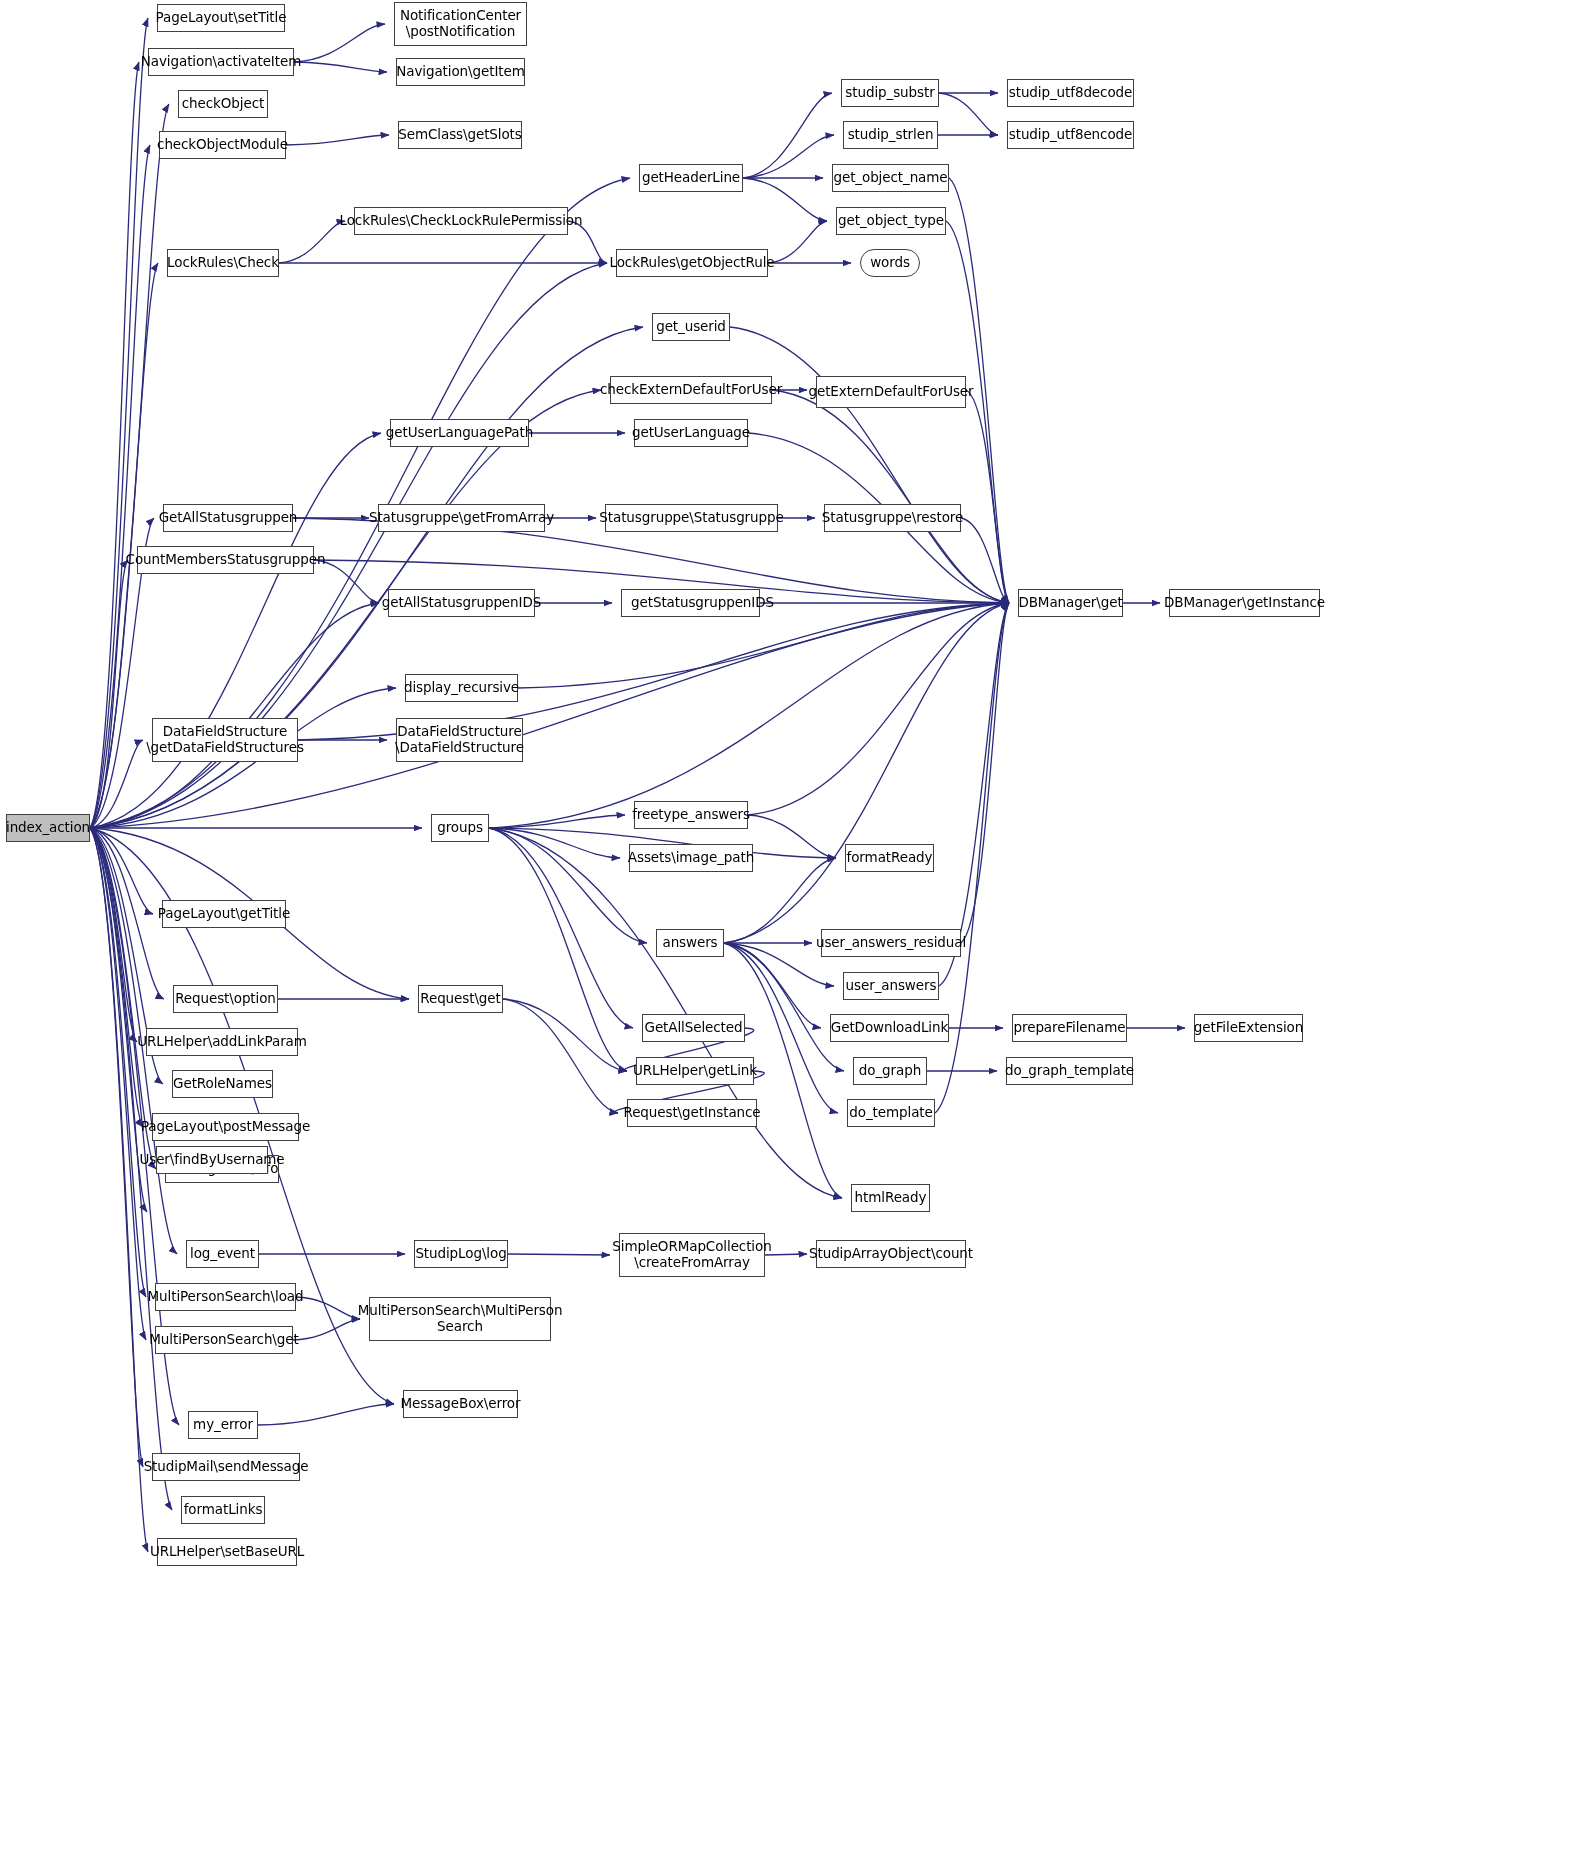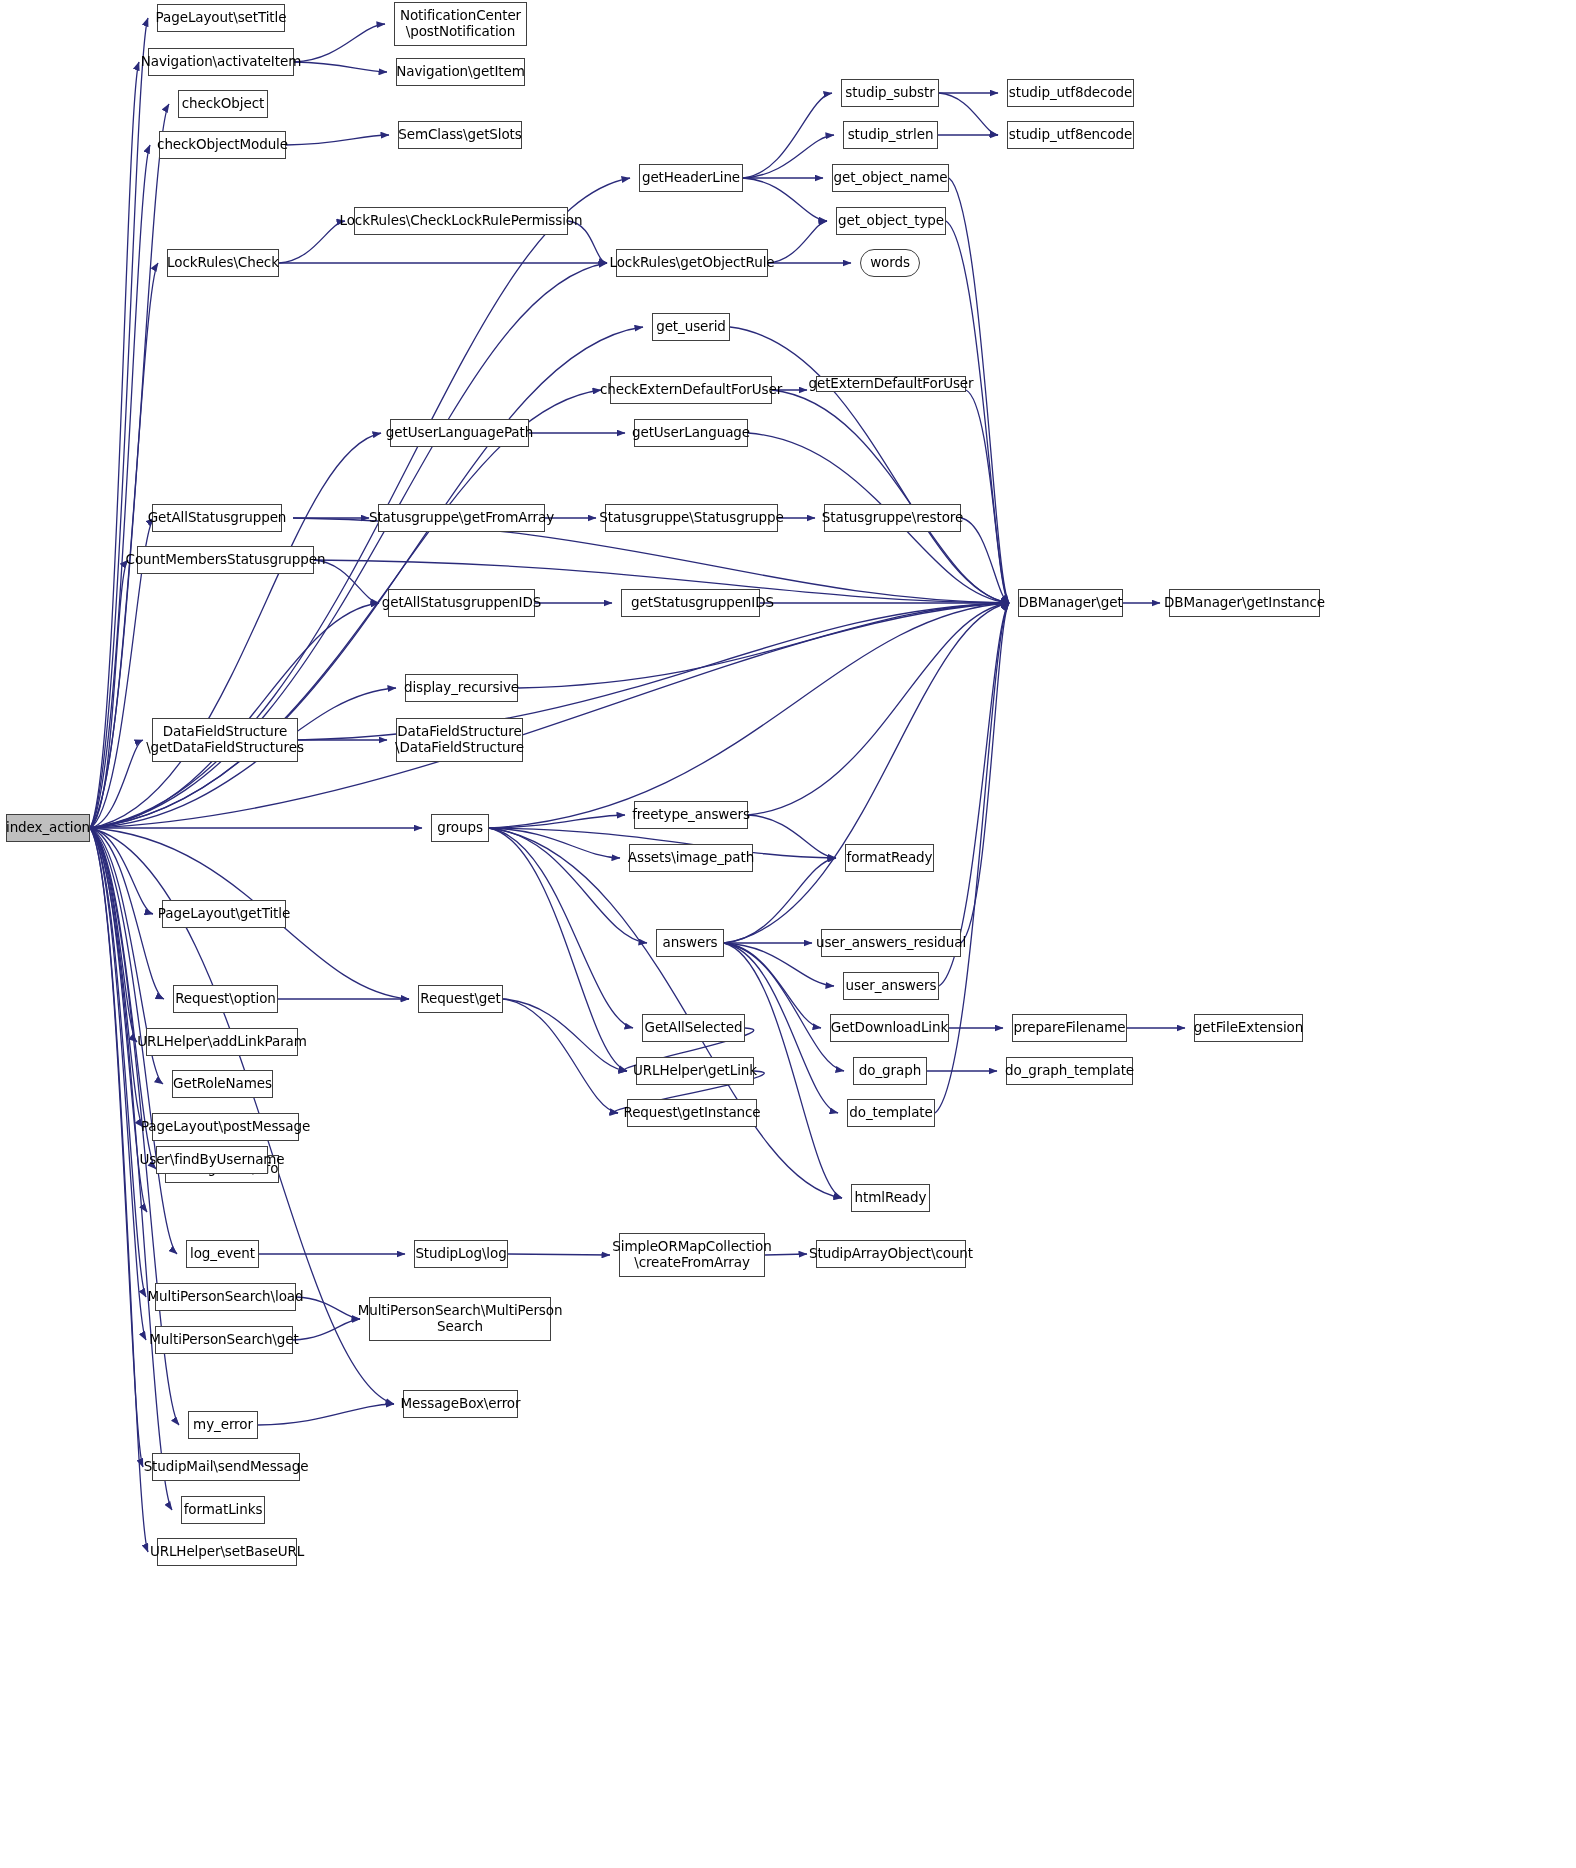--- a/index.html
+++ b/index.html
@@ -156,24 +156,24 @@
       <div class="node" style="left: 1007px; top: 121px; width: 127px; height: 28px;">studip_utf8encode</div>
       <div class="node" style="left: 639px; top: 164px; width: 104px; height: 28px;">getHeaderLine</div>
       <div class="node" style="left: 832px; top: 164px; width: 117px; height: 28px;">get_object_name</div>
       <div class="node" style="left: 354px; top: 207px; width: 214px; height: 28px;">LockRules\CheckLockRulePermission</div>
       <div class="node" style="left: 836px; top: 207px; width: 110px; height: 28px;">get_object_type</div>
       <div class="node" style="left: 167px; top: 249px; width: 112px; height: 28px;">LockRules\Check</div>
       <div class="node" style="left: 616px; top: 249px; width: 152px; height: 28px;">LockRules\getObjectRule</div>
       <div class="node" style="left: 860px; top: 249px; width: 60px; height: 28px; border-radius: 14px;">words</div>
       <div class="node" style="left: 652px; top: 313px; width: 78px; height: 28px;">get_userid</div>
       <div class="node" style="left: 610px; top: 376px; width: 162px; height: 28px;">checkExternDefaultForUser</div>
-      <div class="node" style="left: 816px; top: 376px; width: 150px; height: 16px;">getExternDefaultForUser</div>
+      <div class="node" style="left: 816px; top: 376px; width: 150px; height: 32px;">getExternDefaultForUser</div>
       <div class="node" style="left: 390px; top: 419px; width: 139px; height: 28px;">getUserLanguagePath</div>
       <div class="node" style="left: 634px; top: 419px; width: 114px; height: 28px;">getUserLanguage</div>
-      <div class="node" style="left: 152px; top: 504px; width: 130px; height: 28px;">GetAllStatusgruppen</div>
+      <div class="node" style="left: 163px; top: 504px; width: 130px; height: 28px;">GetAllStatusgruppen</div>
       <div class="node" style="left: 378px; top: 504px; width: 167px; height: 28px;">Statusgruppe\getFromArray</div>
       <div class="node" style="left: 605px; top: 504px; width: 173px; height: 28px;">Statusgruppe\Statusgruppe</div>
       <div class="node" style="left: 824px; top: 504px; width: 137px; height: 28px;">Statusgruppe\restore</div>
       <div class="node" style="left: 137px; top: 546px; width: 177px; height: 28px;">CountMembersStatusgruppen</div>
       <div class="node" style="left: 388px; top: 589px; width: 147px; height: 28px;">getAllStatusgruppenIDS</div>
       <div class="node" style="left: 621px; top: 589px; width: 139px; height: 28px; padding-left: 24px;">getStatusgruppenIDS</div>
       <div class="node" style="left: 1018px; top: 589px; width: 105px; height: 28px;">DBManager\get</div>
       <div class="node" style="left: 1169px; top: 589px; width: 151px; height: 28px;">DBManager\getInstance</div>
       <div class="node" style="left: 405px; top: 674px; width: 113px; height: 28px;">display_recursive</div>
       <div class="node" style="left: 152px; top: 718px; width: 146px; height: 44px;">DataFieldStructure

